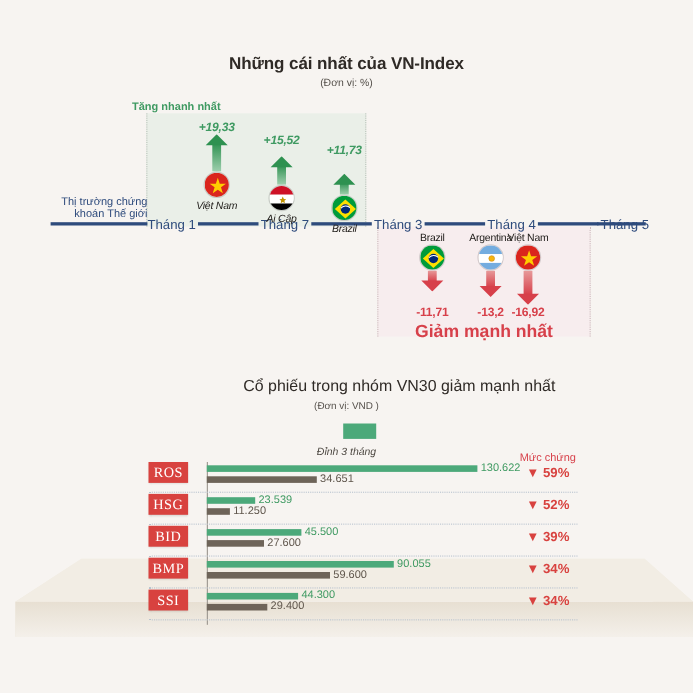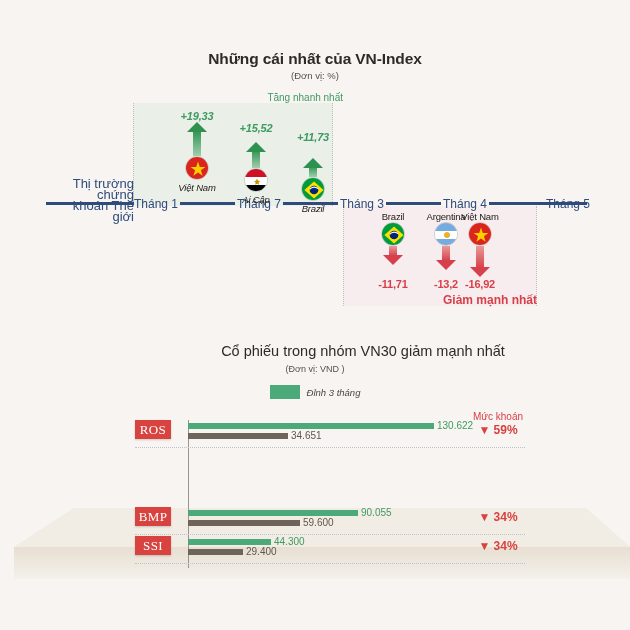--- a/index.html
+++ b/index.html
@@ -31,36 +31,36 @@
     position:absolute; left:133px; top:103px; width:200px; height:103px;
     background:#eaefe8;
     border-left:1px dotted #b9c2b9; border-right:1px dotted #b9c2b9;
   }
   .panel-pink {
     position:absolute; left:343px; top:206px; width:194px; height:100px;
     background:#f7edee;
     border-left:1px dotted #cbb9bb; border-right:1px dotted #cbb9bb;
   }
   .cap-green {
-    position:absolute; left:143px; top:92px; width:200px; text-align:right;
-    font-size:10px; color:#3f9a62; font-weight:normal;
+    position:absolute; left:120px; top:92px; width:200px; text-align:left;
+    font-size:10px; color:#3f9a62; font-weight:bold;
   }
   .cap-pink {
-    position:absolute; left:343px; top:293px; width:194px; text-align:right;
-    font-size:12px; color:#d7404a; font-weight:bold;
+    position:absolute; left:343px; top:293px; width:194px; text-align:center;
+    font-size:16px; color:#d7404a; font-weight:bold;
   }
   
   #timeline { position:absolute; left:0; top:195px; width:630px; height:18px; }
   .month-lbl {
     position:absolute; top:197px;
     font-size:12px; color:#2e4b7c; white-space:nowrap;
   }
   .world-lbl {
     position:absolute; left:52px; top:178px; width:82px;
-    text-align:right; font-size:13px; color:#2e4b7c; line-height:11px;
+    text-align:right; font-size:10px; color:#2e4b7c; line-height:11px;
   }
   
   .up-item { position:absolute; text-align:center; width:64px;font-style:italic; }
   .up-val { font-size:11px; color:#3f9a62; font-weight:bold; letter-spacing:-.2px; }
   .up-arrow-wrap { height:34px; display:flex; align-items:flex-end; justify-content:center; }
   .up-name { font-size:9.5px; color:#23201d; margin-top:2px; letter-spacing:-.2px;}
   .flagcircle {
     width:24px; height:24px; border-radius:50%; overflow:hidden;
     position:relative; margin:0 auto; border:1px solid rgba(0,0,0,.15);
   }
@@ -74,21 +74,21 @@
   .s2-title {
     position:absolute; left:0; top:343px; width:630px; text-align:center;
     font-size:14.5px; font-weight:normal; color:#2f2a26;margin-left:48px;
   }
   .s2-unit {
     position:absolute; left:0; top:364px; width:630px; text-align:center;
     font-size:9px; color:#55504b;
   }
   .legend { position:absolute; left:0; top:385px; width:630px;
             display:flex; justify-content:center; gap:34px; align-items:center; }
-  .leg { display:flex; align-items:center; gap:7px; }
+  .leg { display:flex; align-items:flex-end; gap:7px;flex-direction:column; }
   .sw { width:30px; height:14px; display:block; }
   .leg-t { font-size:9.5px; font-style:italic; color:#4d4842; }
 
   .muc-giam {
     position:absolute; left:443px; top:411px; width:110px; text-align:center;
     font-size:10px; color:#d7404a;
   }
   #barchart { position:absolute; left:0; top:420px; width:630px; height:145px; }
   .row-wrap { position:absolute; left:0; width:563px; height:29px; }
   .tick {
@@ -165,32 +165,54 @@
 </svg>
 
 <div class="s2-title">Cổ phiếu trong nhóm VN30 giảm mạnh nhất</div>
 <div class="s2-unit">(Đơn vị: VND )</div>
 <div class="legend">
   <div class="leg">
     <span class="sw" style="background:#4ca97a"></span>
     <span class="leg-t">Đỉnh 3 tháng</span>
   </div>
 </div>
-<div class="muc-giam">Mức khoán</div>
+<div class="muc-giam">Mức chứng</div>
 <div class="axis"></div>
 <div id="barchart">
     <div class="row-wrap" style="top: 0px;">
       <div class="tick">
         <span>ROS</span>
       </div>
       <div class="bar-g" style="top:3px;width:246px"></div>
       <div class="bv bv-g" style="left:437px;top:0px">130.622</div>
       <div class="bar-b" style="top:13px;width:100px"></div>
       <div class="bv bv-b" style="left:291px;top:10px">34.651</div>
       <div class="pct" style="top:3px">▼ 59%</div>
+      <div class="dotrow" style="top:27px"></div>
+    </div>
+    <div class="row-wrap" style="top: 29px;">
+      <div class="tick">
+        <span>HSG</span>
+      </div>
+      <div class="bar-g" style="top:3px;width:44px"></div>
+      <div class="bv bv-g" style="left:235px;top:0px">23.539</div>
+      <div class="bar-b" style="top:13px;width:21px"></div>
+      <div class="bv bv-b" style="left:212px;top:10px">11.250</div>
+      <div class="pct" style="top:3px">▼ 52%</div>
+      <div class="dotrow" style="top:27px"></div>
+    </div>
+    <div class="row-wrap" style="top: 58px;">
+      <div class="tick">
+        <span>BID</span>
+      </div>
+      <div class="bar-g" style="top:3px;width:86px"></div>
+      <div class="bv bv-g" style="left:277px;top:0px">45.500</div>
+      <div class="bar-b" style="top:13px;width:52px"></div>
+      <div class="bv bv-b" style="left:243px;top:10px">27.600</div>
+      <div class="pct" style="top:3px">▼ 39%</div>
       <div class="dotrow" style="top:27px"></div>
     </div>
     <div class="row-wrap" style="top: 87px;">
       <div class="tick">
         <span>BMP</span>
       </div>
       <div class="bar-g" style="top:3px;width:170px"></div>
       <div class="bv bv-g" style="left:361px;top:0px">90.055</div>
       <div class="bar-b" style="top:13px;width:112px"></div>
       <div class="bv bv-b" style="left:303px;top:10px">59.600</div>

